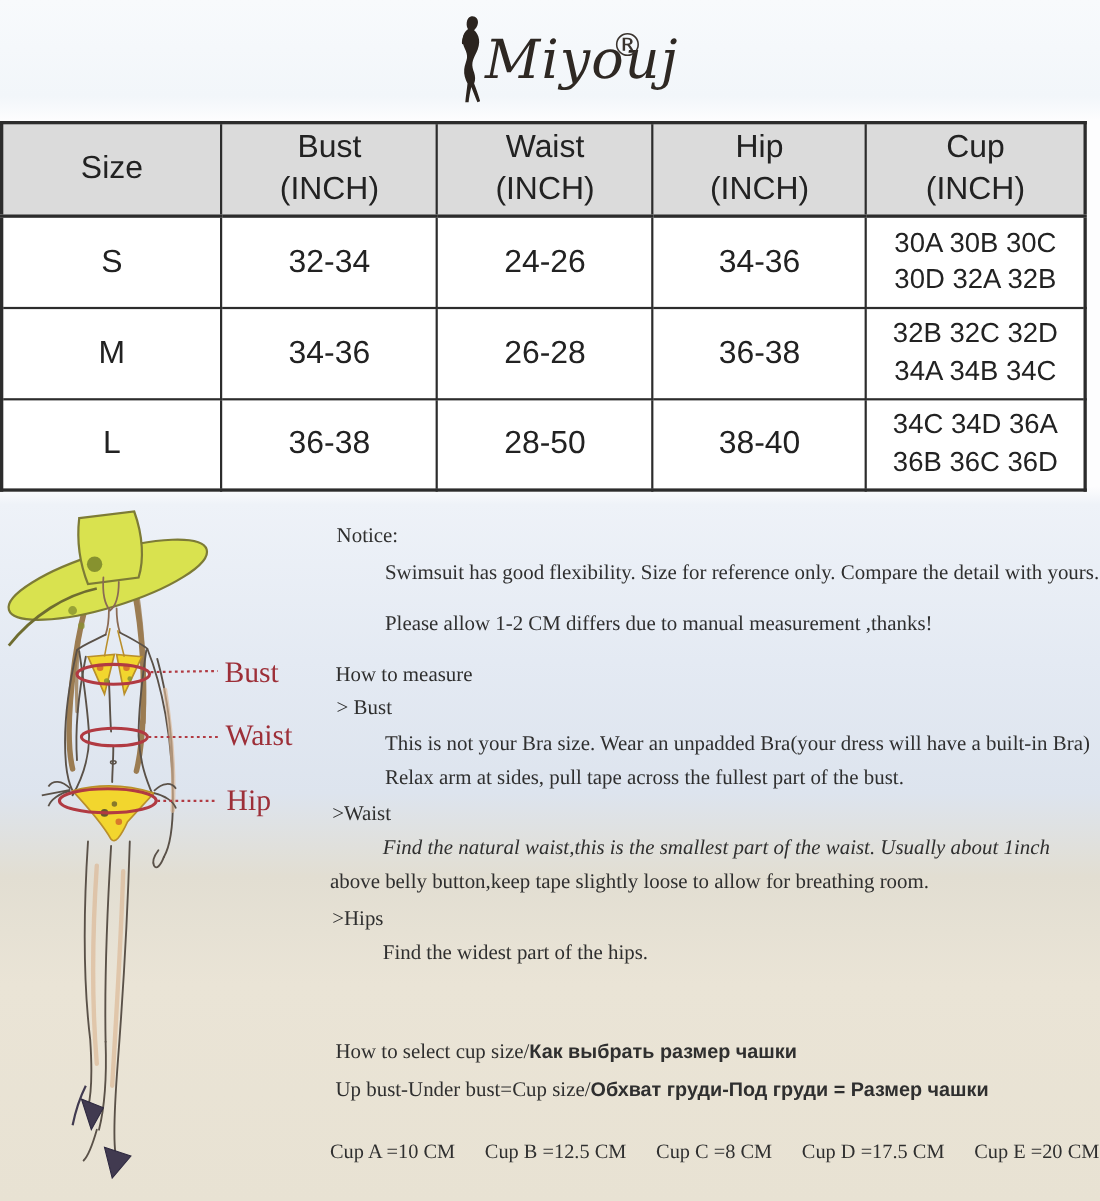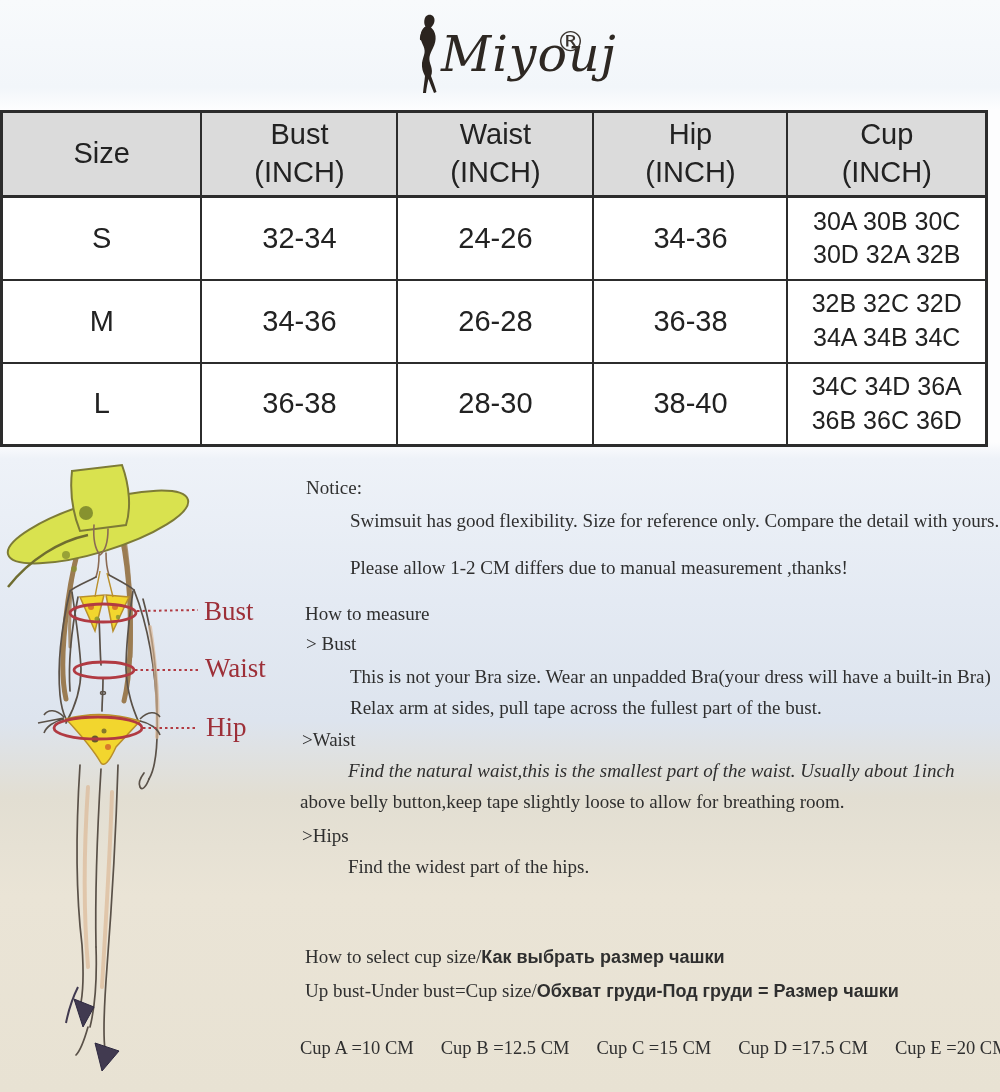--- a/index.html
+++ b/index.html
@@ -122,21 +122,21 @@
         <td>26-28</td>
         <td>36-38</td>
         <td class="cup">
           <div>32B 32C 32D</div>
           <div>34A 34B 34C</div>
         </td>
       </tr>
       <tr>
         <td>L</td>
         <td>36-38</td>
-        <td>28-30</td>
+        <td>28-50</td>
         <td>38-40</td>
         <td class="cup">
           <div>34C 34D 36A</div>
           <div>36B 36C 36D</div>
         </td>
       </tr>
     </tbody>
   </table>
 
   <svg class="illustration" viewBox="0 0 300 645">
@@ -250,18 +250,18 @@
 
   <div class="tline" style="left:305px; top:946px;">
     <span>How to select cup size/</span><span class="ru">Как выбрать размер чашки</span>
   </div>
   <div class="tline" style="left:305px; top:980px;">
     <span>Up bust-Under bust=Cup size/</span><span class="ru">Обхват груди-Под груди = Размер чашки</span>
   </div>
   <div class="tline cups" style="left:300px; top:1038px;">
     <span>Cup A =10 CM</span>
     <span>Cup B =12.5 CM</span>
-    <span>Cup C =15 CM</span>
+    <span>Cup C =8 CM</span>
     <span>Cup D =17.5 CM</span>
     <span>Cup E =20 CM</span>
   </div>
 
 </div>
 
 </body></html>

